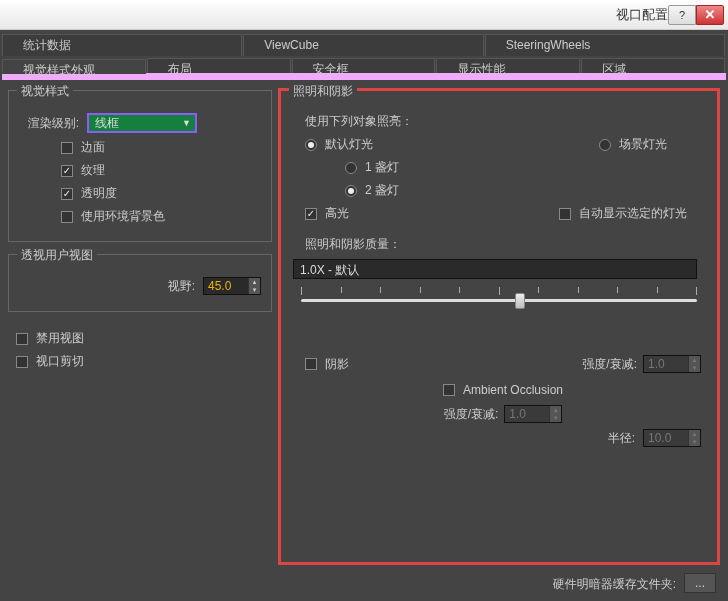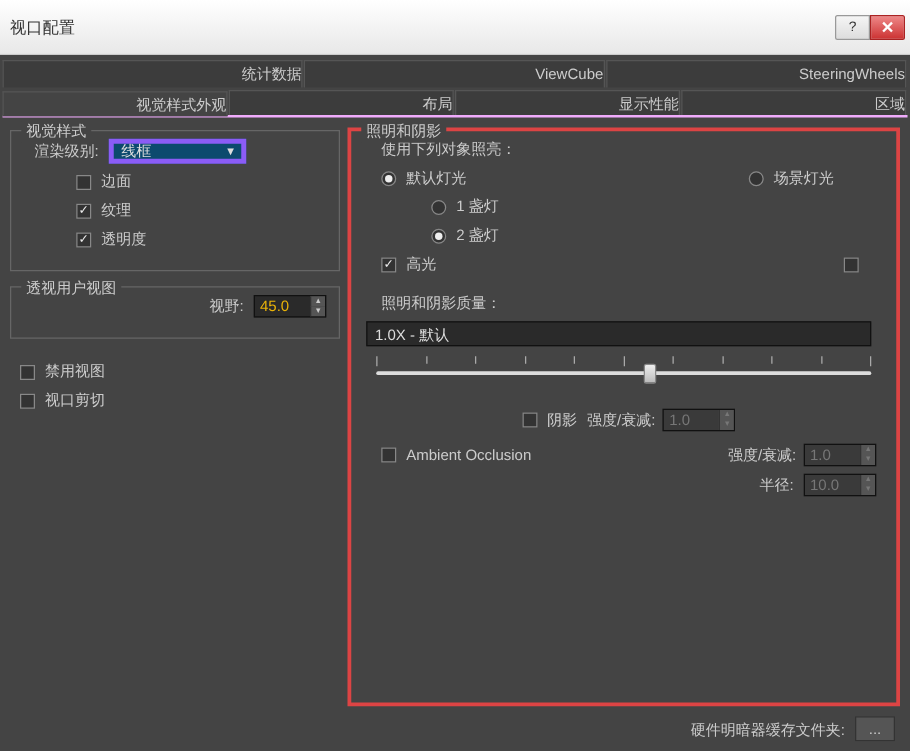--- a/index.html
+++ b/index.html
@@ -1,41 +1,41 @@
 <!DOCTYPE html>
 <html><head>
 <meta charset="utf-8">
 <style>
 * { box-sizing: border-box; margin: 0; padding: 0; font-family: "Microsoft YaHei", SimSun, sans-serif; font-size: 12px; }
 body { background: #444; width: 728px; height: 601px; overflow: hidden; }
 .window { width: 728px; height: 601px; background: #fff; display: flex; flex-direction: column; }
-.titlebar { height: 44px; background: linear-gradient(#fff, #e8e8e8); display: flex; align-items: center; padding: 0 4px 0 8px; border-bottom: 1px solid #ccc; }
+.titlebar { height: 30px; background: linear-gradient(#fff, #e8e8e8); display: flex; align-items: center; padding: 0 4px 0 8px; border-bottom: 1px solid #ccc; text-align: right; }
 .titlebar-text { flex: 1; color: #333; font-size: 13px; }
 .titlebar-buttons { display: flex; gap: 0; }
 .titlebar-btn { width: 28px; height: 20px; border: 1px solid #999; background: linear-gradient(#f5f5f5, #ddd); display: flex; align-items: center; justify-content: center; font-size: 11px; color: #333; cursor: pointer; }
 .titlebar-btn.help { border-radius: 2px 0 0 2px; }
 .titlebar-btn.close { background: linear-gradient(#e88, #c33); color: #fff; border-radius: 0 2px 2px 0; border-color: #a22; font-size: 13px; font-weight: bold; }
 .body-area { flex: 1; background: #444; padding: 2px 2px 6px 2px; display: flex; flex-direction: column; color: #ccc; }
 .tab-row { display: flex; height: 22px; margin-top: 2px; }
-.tab-row.second { border-bottom: 2px solid #f0abfc; }
-.tab { flex: 1; text-align: right; line-height: 20px; color: #ccc; cursor: pointer; border: 1px solid #555; border-bottom: none; background: #3c3c3c; margin-right: 1px; padding-left: 20px; }
+.tab-row.second { border-bottom: 7px solid #f0abfc; }
+.tab { flex: 1; text-align: left; line-height: 20px; color: #ccc; cursor: pointer; border: 1px solid #555; border-bottom: none; background: #3c3c3c; margin-right: 1px; padding-left: 20px; }
 .tab.active { background: #444; border-bottom: 1px solid #444; position: relative; top: 1px; }
 .content { flex: 1; display: flex; padding: 4px 6px 4px 6px; gap: 6px; }
 .col-left { width: 264px; display: flex; flex-direction: column; gap: 6px; }
 .col-right { flex: 1; display: flex; flex-direction: column; }
-.group { border: 1px solid #666; padding: 0 10px 10px 10px; position: relative; margin-top: 6px; }
+.group { border: 1px solid #666; padding: 16px 10px 10px 10px; position: relative; margin-top: 6px; }
 .group-title { position: absolute; top: -8px; left: 8px; background: #444; padding: 0 4px; color: #ccc; }
 .red-highlight { border: 3px solid #d44; margin-top: 4px; }
 .field-row { display: flex; align-items: center; gap: 8px; margin: 6px 0; }
 .field-row.indent { padding-left: 42px; }
 .field-row.j-end { justify-content: flex-end; }
 .field-row.cols { justify-content: space-between; }
 .lbl { color: #ccc; }
 .lbl.right { text-align: right; min-width: 60px; }
-.dropdown { display: flex; align-items: center; background: #0c4a6e; border: 4px solid #8b5cf6; height: 20px; padding: 0 4px 0 6px; min-width: 110px; color: #ddd; cursor: pointer; }
+.dropdown { display: flex; align-items: center; background: #15803d; border: 2px solid #8b5cf6; height: 20px; padding: 0 4px 0 6px; min-width: 110px; color: #ddd; cursor: pointer; }
 .dropdown .arrow { margin-left: auto; font-size: 9px; }
 .checkbox, .radio { width: 12px; height: 12px; border: 1px solid #888; background: #333; display: inline-flex; align-items: center; justify-content: center; cursor: pointer; flex-shrink: 0; }
 .radio { border-radius: 50%; }
 .checkbox.checked::after { content: "✓"; color: #eee; font-size: 10px; line-height: 10px; }
 .radio.checked::after { content: ""; width: 6px; height: 6px; background: #eee; border-radius: 50%; }
 .spinner { display: flex; align-items: center; background: #2a2a2a; border: 1px solid #111; height: 18px; width: 58px; }
 .spinner.disabled { background: #3a3a3a; color: #777; }
 .spinner-val { flex: 1; padding: 0 4px; color: #eab308; }
 .spinner.disabled .spinner-val { color: #777; }
 .spinner-btns { width: 12px; display: flex; flex-direction: column; }
@@ -67,20 +67,21 @@
 
   <div class="body-area">
     <div class="tab-row">
       <div class="tab">统计数据</div>
       <div class="tab">ViewCube</div>
       <div class="tab">SteeringWheels</div>
     </div>
     <div class="tab-row second">
       <div class="tab active">视觉样式外观</div>
       <div class="tab">布局</div>
+      <div class="tab">安全框</div>
       <div class="tab">显示性能</div>
       <div class="tab">区域</div>
     </div>
 
     <div class="content">
       <div class="col-left">
 
         <div class="group">
           <span class="group-title">视觉样式</span>
           <div class="field-row">
@@ -94,20 +95,24 @@
               <span class="checkbox"></span>
               <span class="lbl">边面</span>
             </div>
           <div class="field-row indent">
               <span class="checkbox checked"></span>
               <span class="lbl">纹理</span>
             </div>
           <div class="field-row indent">
               <span class="checkbox checked"></span>
               <span class="lbl">透明度</span>
+            </div>
+          <div class="field-row indent">
+              <span class="checkbox"></span>
+              <span class="lbl">使用环境背景色</span>
             </div>
         </div>
 
 
         <div class="group">
           <span class="group-title">透视用户视图</span>
           <div class="field-row j-end">
             <span class="lbl">视野:</span>
             <div class="spinner">
               <span class="spinner-val">45.0</span>
@@ -158,20 +163,21 @@
               <span class="lbl">2 盏灯</span>
             </div>
 
           <div class="field-row cols" style="padding-left:14px; padding-right:20px;">
             <span style="display:flex;gap:8px;align-items:center;">
                 <span class="checkbox checked"></span>
                 <span class="lbl">高光</span>
               </span>
             <span style="display:flex;gap:8px;align-items:center;">
                 <span class="checkbox"></span>
+                <span class="lbl">自动显示选定的灯光</span>
               </span>
           </div>
 
           <div class="field-row" style="padding-left:14px; margin-top:14px;">
               <span class="lbl">照明和阴影质量：</span>
             </div>
           <div class="textbox" style="margin:2px 10px 0 2px;"><span>1.0X - 默认</span></div>
 
           <div class="slider-area">
             <div class="slider-track">
@@ -186,38 +192,38 @@
                   <span class="tick"></span>
                   <span class="tick"></span>
                   <span class="tick"></span>
                   <span class="tick major"></span>
               </div>
               <div class="track-line"></div>
               <div class="thumb"></div>
             </div>
           </div>
 
-          <div class="field-row cols" style="padding-left:14px; padding-right:6px; margin-top:14px;justify-content:center;">
+          <div class="field-row cols" style="padding-left:14px; padding-right:6px; margin-top:40px;">
             <span style="display:flex;gap:8px;align-items:center;">
                 <span class="checkbox"></span>
                 <span class="lbl">阴影</span>
               </span>
             <span style="display:flex;gap:6px;align-items:center;">
               <span class="lbl">强度/衰减:</span>
               <div class="spinner disabled">
                   <span class="spinner-val">1.0</span>
                   <div class="spinner-btns">
                     <div>▴</div>
                     <div>▾</div>
                   </div>
                 </div>
             </span>
           </div>
 
-          <div class="field-row cols" style="padding-left:14px; padding-right:6px; margin-top:10px;">
+          <div class="field-row cols" style="padding-left:14px; padding-right:6px; margin-top:10px;flex-direction:column;">
             <span style="display:flex;gap:8px;align-items:center;">
                 <span class="checkbox"></span>
                 <span class="lbl">Ambient Occlusion</span>
               </span>
             <span style="display:flex;gap:6px;align-items:center;">
               <span class="lbl">强度/衰减:</span>
               <div class="spinner disabled">
                   <span class="spinner-val">1.0</span>
                   <div class="spinner-btns">
                     <div>▴</div>

